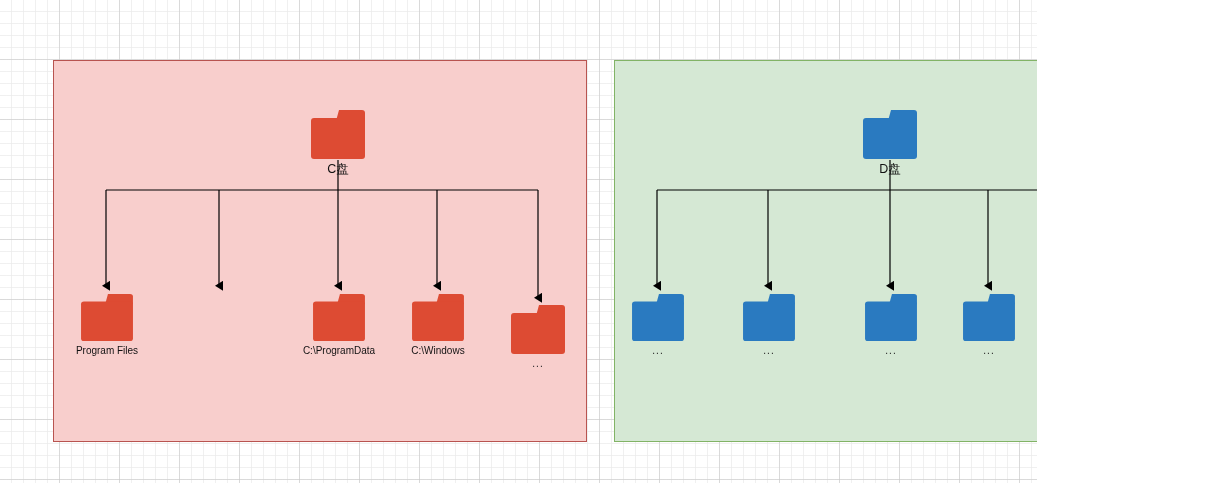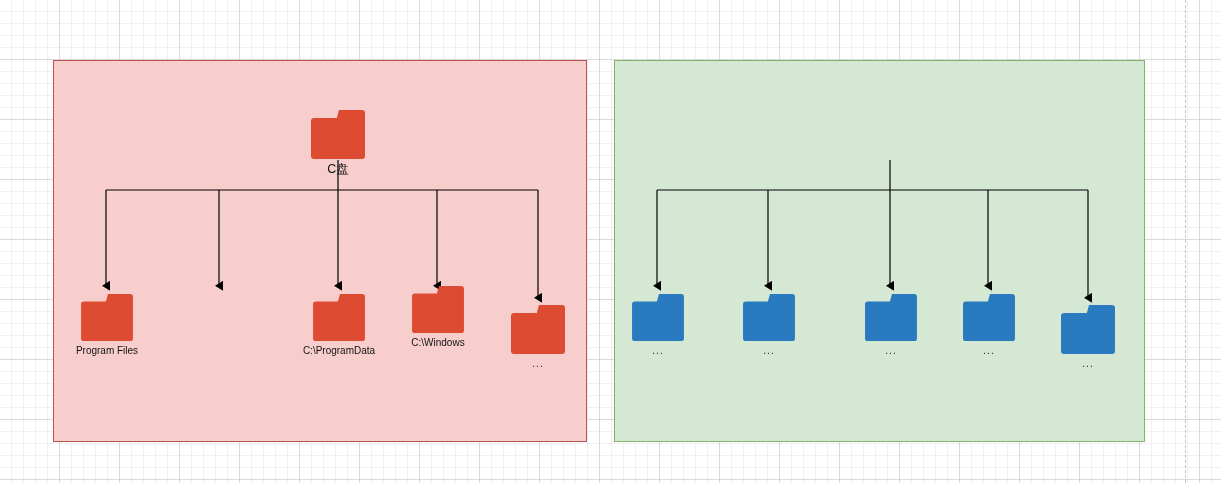--- a/index.html
+++ b/index.html
@@ -6,21 +6,21 @@
     margin: 0;
     padding: 0;
     background: #ffffff;
   }
   body {
     font-family: "Liberation Sans", sans-serif;
   }
 
   #canvas {
     position: relative;
-    width: 1221px;
+    width: 1037px;
     height: 483px;
     overflow: hidden;
     background-color: #ffffff;
     background-image:
       linear-gradient(to right, rgba(200,200,200,0.55) 1px, transparent 1px),
       linear-gradient(to bottom, rgba(200,200,200,0.55) 1px, transparent 1px),
       linear-gradient(to right, rgba(235,235,235,0.75) 1px, transparent 1px),
       linear-gradient(to bottom, rgba(235,235,235,0.75) 1px, transparent 1px);
     background-size: 60px 60px, 60px 60px, 12px 12px, 12px 12px;
     background-position: -1px -1px, -1px -1px, -1px -1px, -1px -1px;
@@ -153,36 +153,43 @@
 
 
   <div class="node" style="left:279px; top:292px;">
     <svg class="folder" width="54" height="50" viewBox="0 0 56 52">
       <path d="M29,2 L52,2 Q55,2 55,5 L55,13 L26,13 Z" fill="#dd4b33"></path>
       <rect x="1" y="10" width="54" height="41" rx="3" ry="3" fill="#dd4b33"></rect>
     </svg>
     <span class="node-label">C:\ProgramData</span>
   </div>
 
-  <div class="node" style="left:378px; top:284px;">
+  <div class="node" style="left:378px; top:292px;">
     <svg class="folder" width="54" height="50" viewBox="0 0 56 52">
       <path d="M29,2 L52,2 Q55,2 55,5 L55,13 L26,13 Z" fill="#dd4b33"></path>
       <rect x="1" y="10" width="54" height="41" rx="3" ry="3" fill="#dd4b33"></rect>
     </svg>
     <span class="node-label">C:\Windows</span>
   </div>
 
   <div class="node" style="left:478px; top:303px;">
     <svg class="folder" width="56" height="52" viewBox="0 0 56 52">
       <path d="M29,2 L52,2 Q55,2 55,5 L55,13 L26,13 Z" fill="#dd4b33"></path>
       <rect x="1" y="10" width="54" height="41" rx="3" ry="3" fill="#dd4b33"></rect>
     </svg>
     <span class="node-label ellipsis">...</span>
   </div>
 
+  <div class="node" style="left:830px; top:108px;">
+    <svg class="folder" width="56" height="52" viewBox="0 0 56 52">
+      <path d="M29,2 L52,2 Q55,2 55,5 L55,13 L26,13 Z" fill="#2a7ac0"></path>
+      <rect x="1" y="10" width="54" height="41" rx="3" ry="3" fill="#2a7ac0"></rect>
+    </svg>
+    <span class="node-label root">D盘</span>
+  </div>
 
   <div class="node" style="left:598px; top:292px;">
     <svg class="folder" width="54" height="50" viewBox="0 0 56 52">
       <path d="M29,2 L52,2 Q55,2 55,5 L55,13 L26,13 Z" fill="#2a7ac0"></path>
       <rect x="1" y="10" width="54" height="41" rx="3" ry="3" fill="#2a7ac0"></rect>
     </svg>
     <span class="node-label ellipsis">...</span>
   </div>
 
   <div class="node" style="left:709px; top:292px;">

